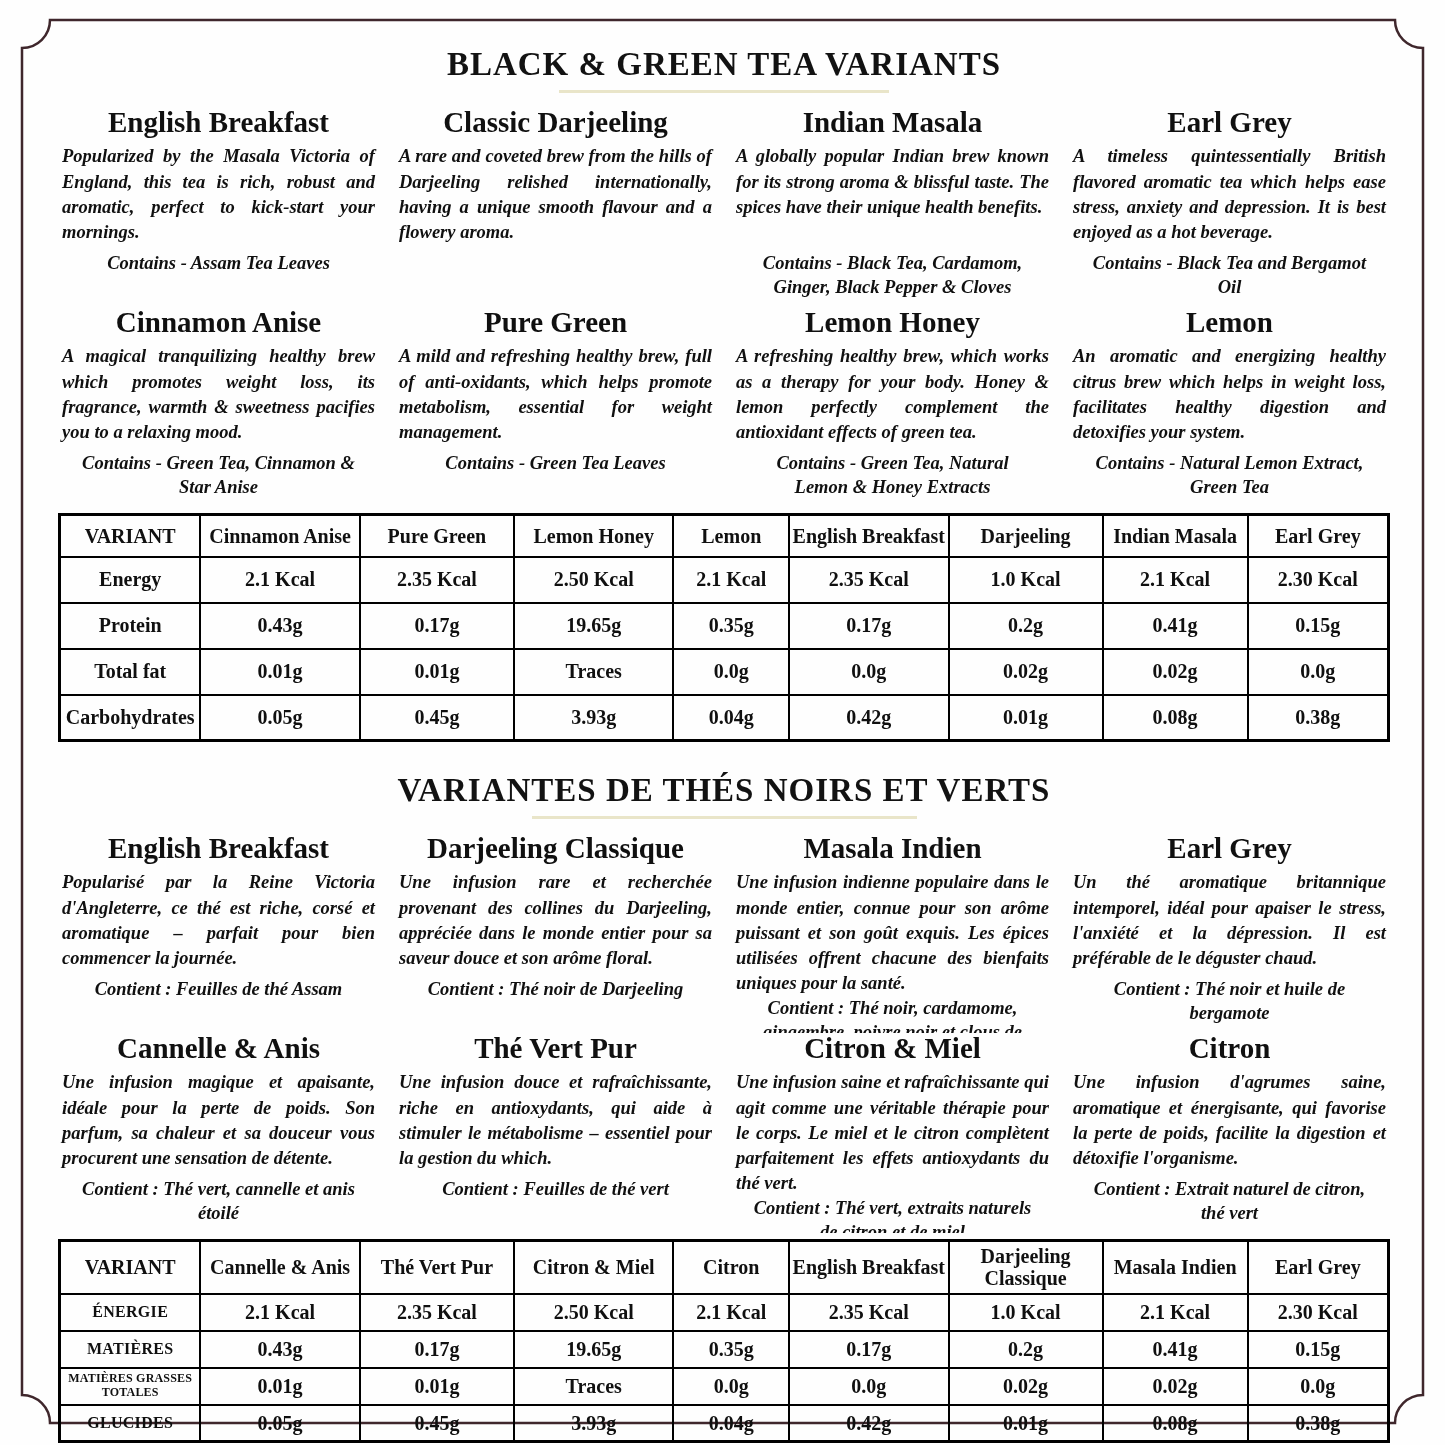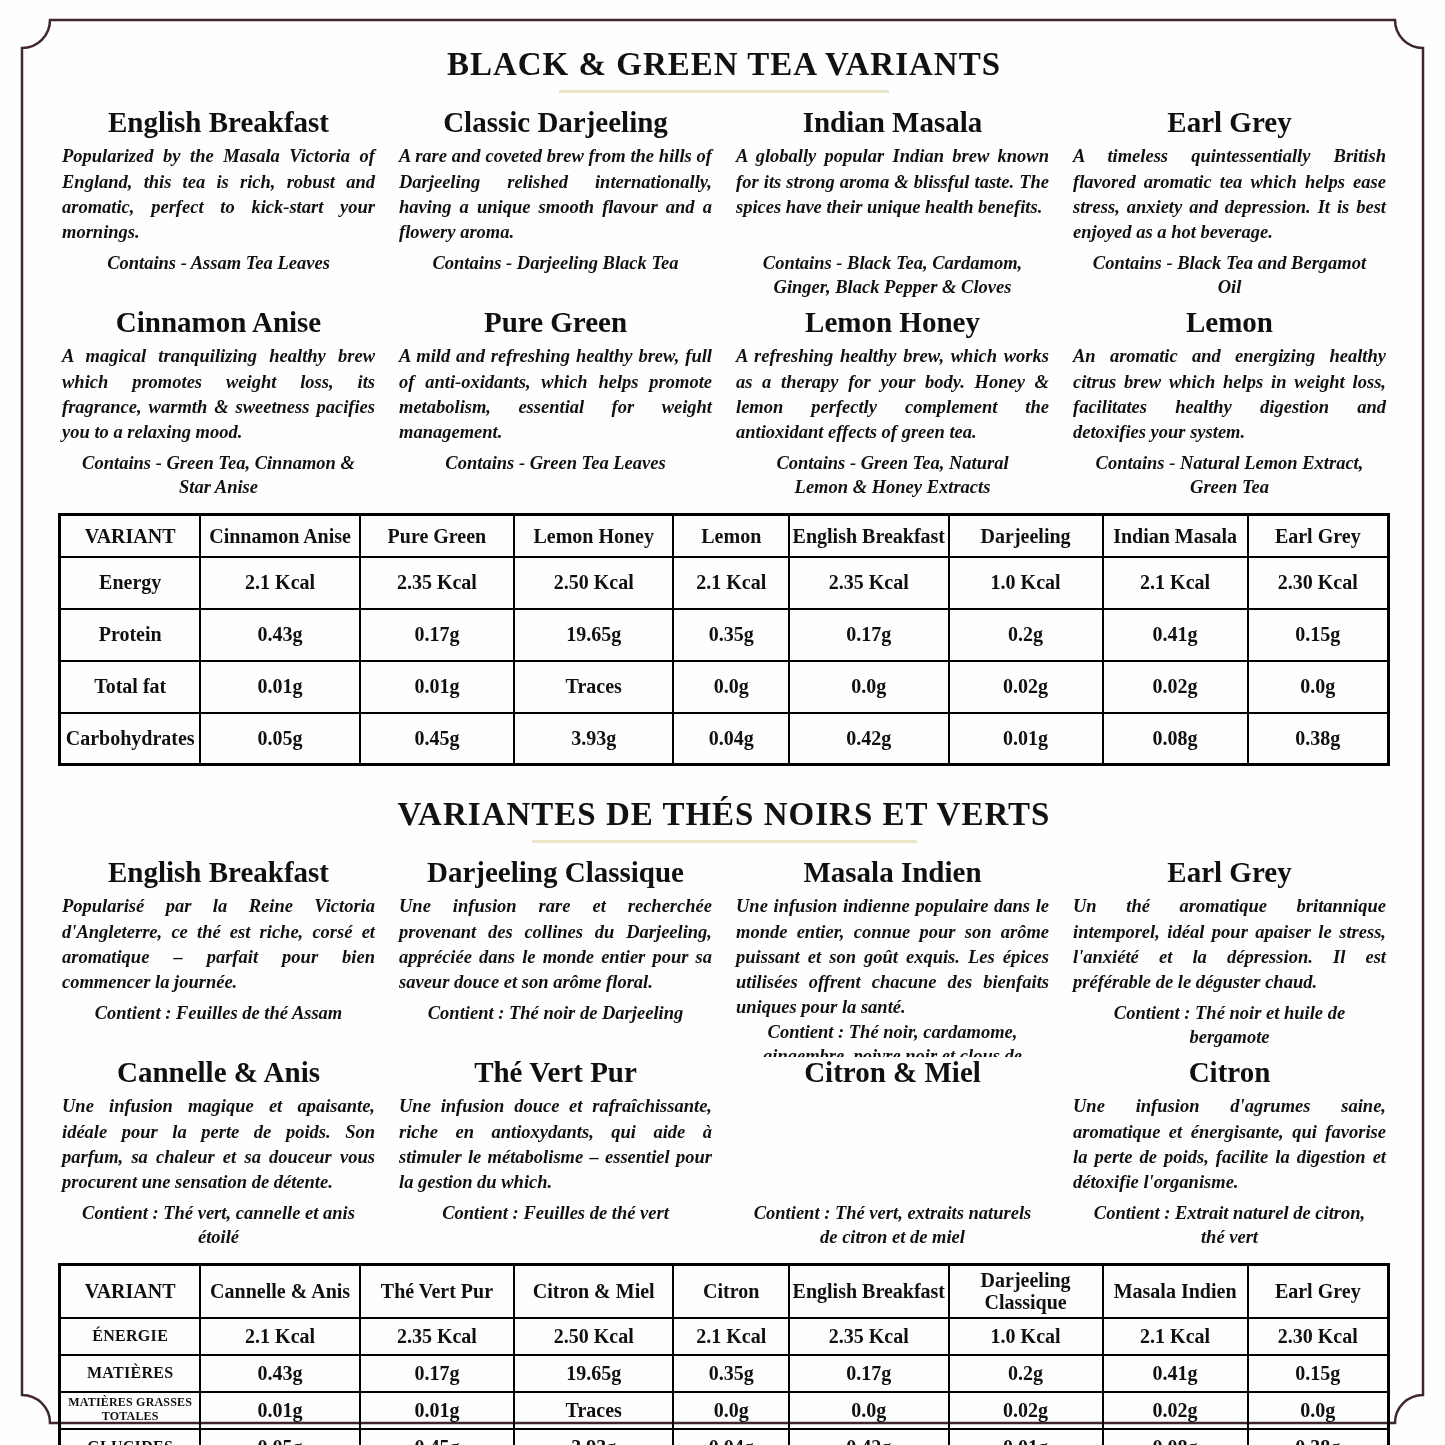--- a/index.html
+++ b/index.html
@@ -47,21 +47,21 @@
     width: 100%; margin-top: 6px;
     border-collapse: collapse; table-layout: fixed;
     border: 3px solid #000;
   }
   .nutri-table th, .nutri-table td {
     border: 2px solid #000; text-align: center; vertical-align: middle;
     font-weight: bold; padding: 3px 2px; font-size: 20px; line-height: 1.12;
     overflow: hidden;
   }
   .nutri-table thead tr { height: 42px; }
-  .nutri-table tbody tr { height: 52px; }
+  .nutri-table tbody tr { height: 46px; }
   .row-label { font-size: 19px; }
   .section-fr { margin-top: 30px; }
   .section-fr .nutri-table thead tr { height: 50px; }
   .section-fr .nutri-table tbody tr { height: 37px; }
   .section-fr .row-label { font-size: 16px; letter-spacing: 0.3px; }
   .section-fr .row-label.small-label { font-size: 12px; line-height: 1.15; letter-spacing: 0.2px; }
 </style>
 </head>
 <body>
 
@@ -78,21 +78,20 @@
       <div class="title-underline underline-en" style="background: rgb(233, 229, 201);"></div>
       <div class="grid">
           <div class="card">
             <h2 class="card-title">English Breakfast</h2>
             <p class="card-desc">Popularized by the Masala Victoria of England, this tea is rich, robust and aromatic, perfect to kick-start your mornings.</p>
             <p class="card-contains">Contains - Assam Tea Leaves</p>
           </div>
           <div class="card">
             <h2 class="card-title">Classic Darjeeling</h2>
             <p class="card-desc">A rare and coveted brew from the hills of Darjeeling relished internationally, having a unique smooth flavour and a flowery aroma.</p>
-            <p class="card-contains">Contains - Darjeeling Black Tea</p>
           </div>
           <div class="card">
             <h2 class="card-title">Indian Masala</h2>
             <p class="card-desc">A globally popular Indian brew known for its strong aroma &amp; blissful taste. The spices have their unique health benefits.</p>
             <p class="card-contains">Contains - Black Tea, Cardamom, Ginger, Black Pepper &amp; Cloves</p>
           </div>
           <div class="card">
             <h2 class="card-title">Earl Grey</h2>
             <p class="card-desc">A timeless quintessentially British flavored aromatic tea which helps ease stress, anxiety and depression. It is best enjoyed as a hot beverage.</p>
             <p class="card-contains">Contains - Black Tea and Bergamot Oil</p>
@@ -221,20 +220,21 @@
             <p class="card-desc">Une infusion magique et apaisante, idéale pour la perte de poids. Son parfum, sa chaleur et sa douceur vous procurent une sensation de détente.</p>
             <p class="card-contains">Contient : Thé vert, cannelle et anis étoilé</p>
           </div>
           <div class="card">
             <h2 class="card-title">Thé Vert Pur</h2>
             <p class="card-desc">Une infusion douce et rafraîchissante, riche en antioxydants, qui aide à stimuler le métabolisme – essentiel pour la gestion du which.</p>
             <p class="card-contains">Contient : Feuilles de thé vert</p>
           </div>
           <div class="card">
             <h2 class="card-title">Citron &amp; Miel</h2>
+            <p class="card-desc">Une infusion saine et rafraîchissante qui agit comme une véritable thérapie pour le corps. Le miel et le citron complètent parfaitement les effets antioxydants du thé vert.</p>
             <p class="card-contains">Contient : Thé vert, extraits naturels de citron et de miel</p>
           </div>
           <div class="card">
             <h2 class="card-title">Citron</h2>
             <p class="card-desc">Une infusion d'agrumes saine, aromatique et énergisante, qui favorise la perte de poids, facilite la digestion et détoxifie l'organisme.</p>
             <p class="card-contains">Contient : Extrait naturel de citron, thé vert</p>
           </div>
         </div>
       <table class="nutri-table">
           <colgroup>

